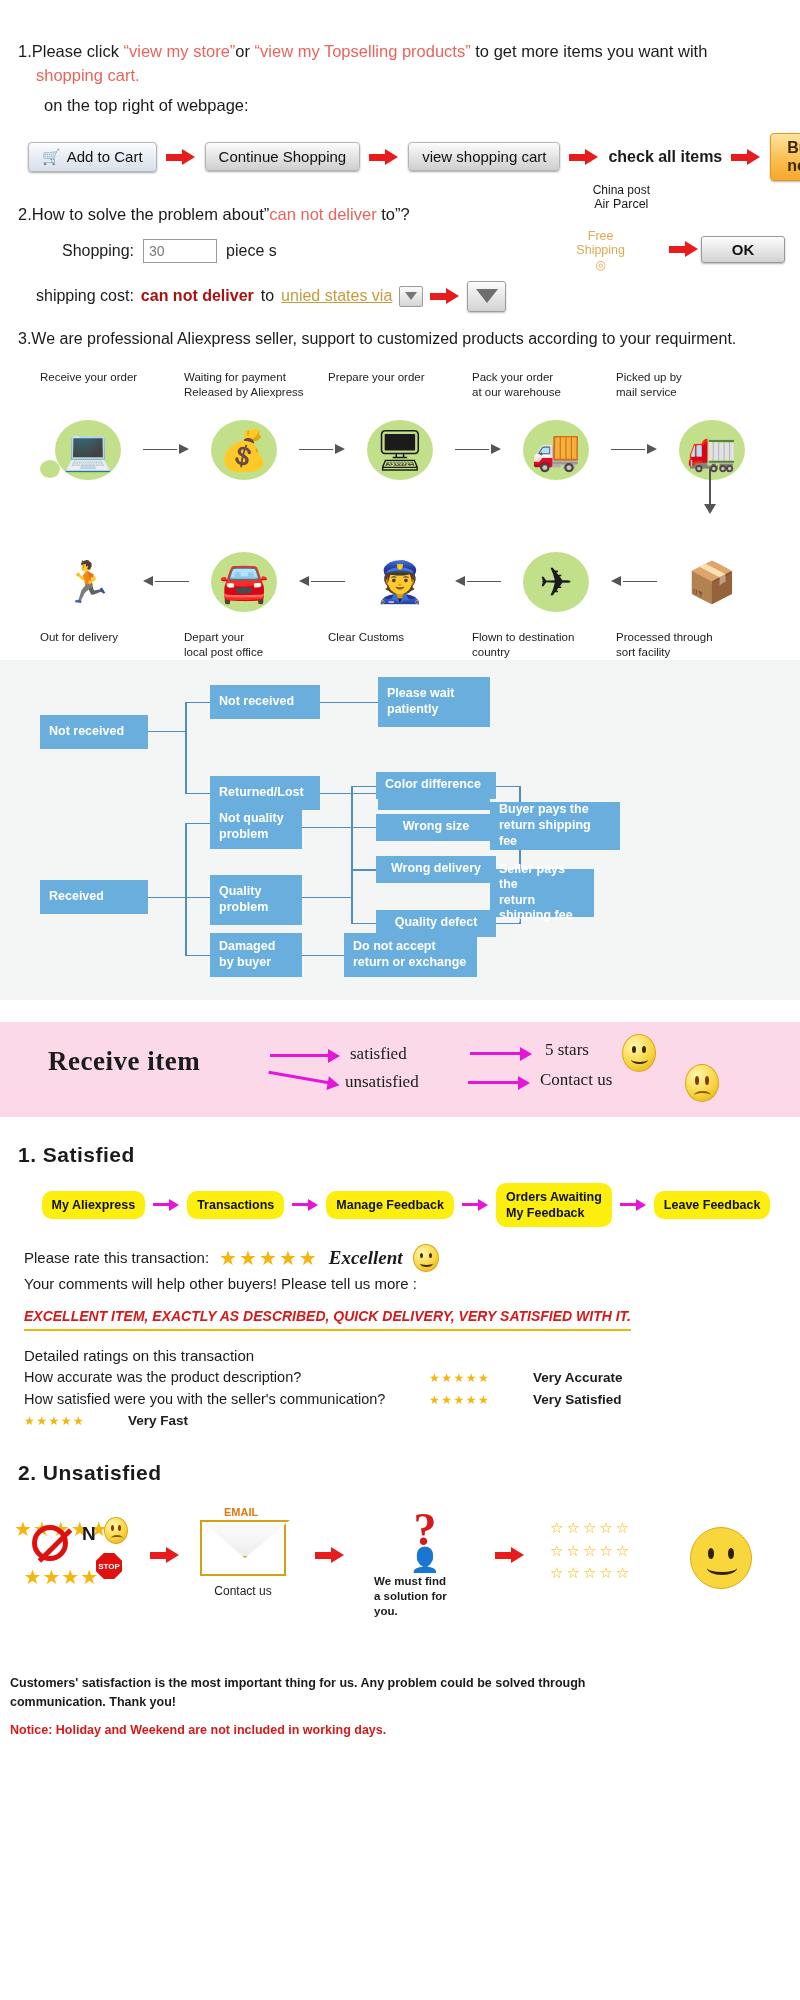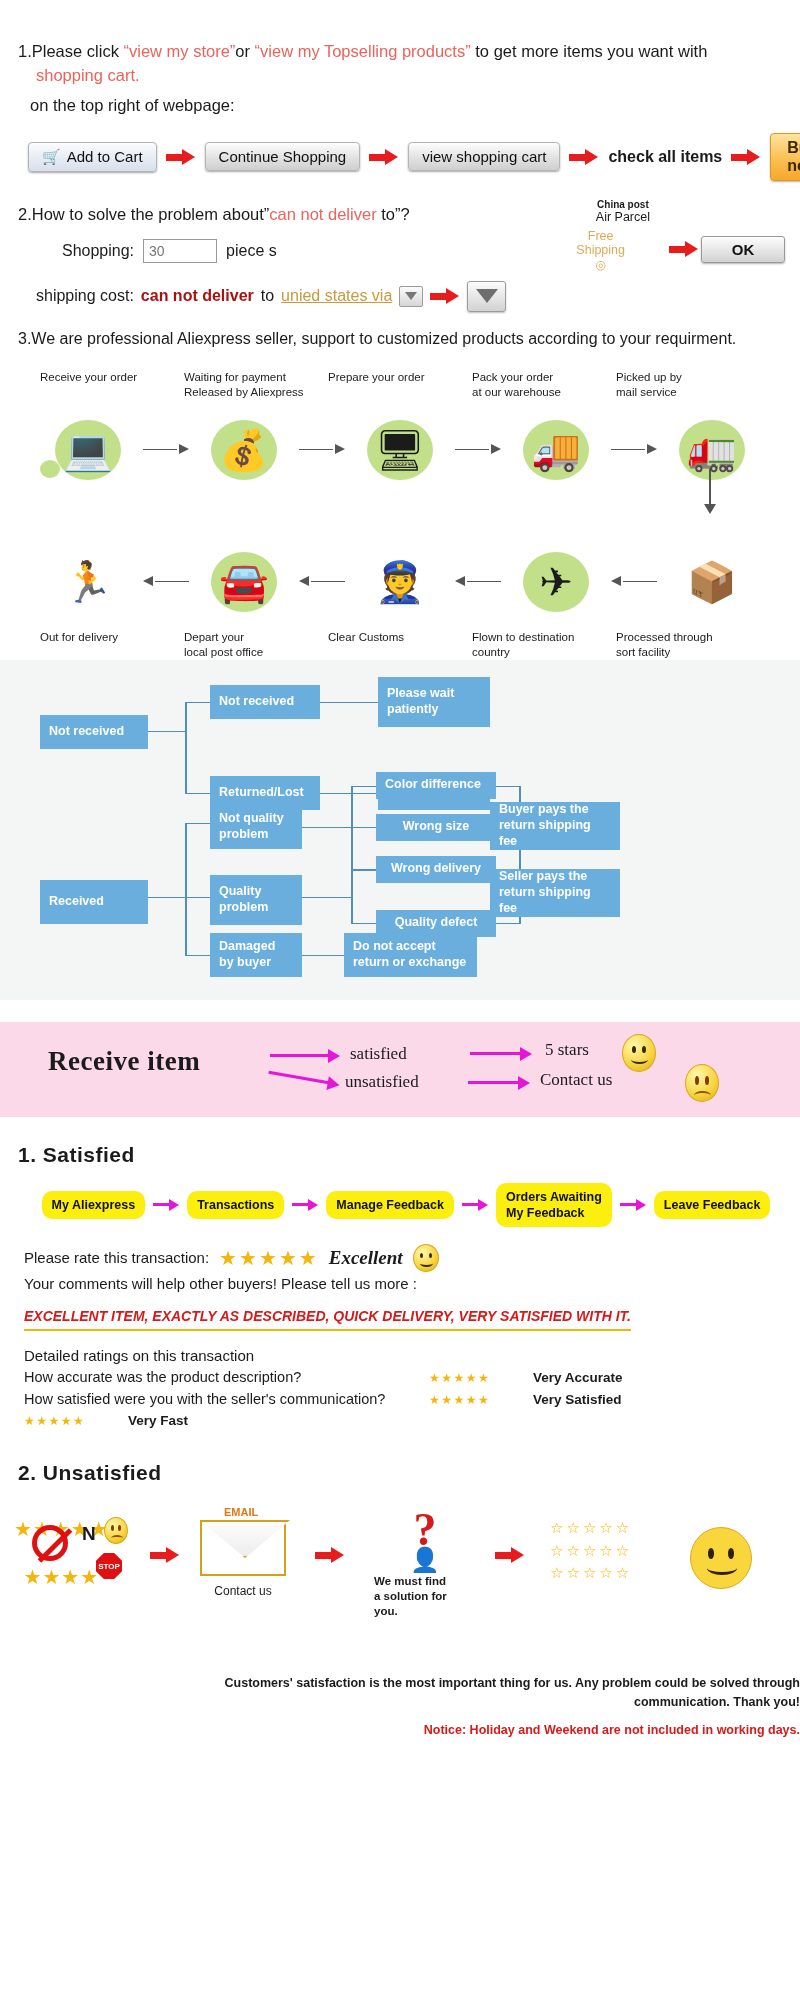--- a/index.html
+++ b/index.html
@@ -8,21 +8,21 @@
     width:800px; height:2000px; background:#fff;
     font-family:"Liberation Sans", sans-serif;
     color:#1b1b1b; overflow:hidden; position:relative;
   }
 
   
   .sec1 { padding:40px 18px 0 18px; }
   .line1 { font-size:16.5px; line-height:1.45; }
   .red { color:#e8645c; }
   .indent { margin-left:18px; }
-  .line-sub { font-size:16.5px; margin-top:8px; margin-left:12px; }
+  .line-sub { font-size:16.5px; margin-top:8px; margin-left:26px; }
 
   .btnrow { display:flex; align-items:center; gap:9px; margin-top:18px; margin-left:10px; }
   .gbtn {
     display:inline-flex; align-items:center; gap:6px;
     padding:5px 13px; font-size:15px; color:#111;
     border:1px solid #b5b5b5; border-radius:4px;
     background:linear-gradient(#fdfdfd,#e2e2e2 55%,#cfcfcf);
     box-shadow:0 1px 2px rgba(0,0,0,.35);
     white-space:nowrap;
   }
@@ -65,21 +65,21 @@
   }
   .ddbig i { width:0;height:0;border-left:11px solid transparent;border-right:11px solid transparent;border-top:14px solid #6e6e6e; }
   .okbtn {
     width:84px; height:27px; border:1px solid #9a9a9a; border-radius:3px;
     background:linear-gradient(#fdfdfd,#e3e3e3 60%,#d2d2d2);
     box-shadow:0 1px 2px rgba(0,0,0,.3);
     display:inline-flex; align-items:center; justify-content:center;
     font-size:15px; font-weight:bold; color:#111;
   }
   .chinapost { position:absolute; right:150px; top:2px; text-align:center; }
-  .chinapost .cp1 { font-size:10px; font-weight:bold;margin-top:16px; }
+  .chinapost .cp1 { font-size:12px; font-weight:normal; }
   .chinapost .cp2 { font-size:12.5px; }
   .freeship { position:absolute; right:175px; top:48px; text-align:center; color:#e0a952; font-size:12.5px; line-height:1.15; }
   .ok-wrap { position:absolute; right:15px; top:55px; display:flex; align-items:center; gap:2px; }
 
   
   .sec3 { padding:18px 18px 0 18px; font-size:16px; }
 
   
   .proc { position:relative; margin-top:22px; height:290px; }
   .plabels { display:flex; padding:0 40px; font-size:11.5px; line-height:1.3; color:#222; }
@@ -165,21 +165,21 @@
     clip-path:polygon(0 0,100% 0,50% 100%);}
   .qmark{font-size:46px;color:#d61a1a;font-weight:bold;font-family:"Liberation Serif",serif;}
   .bigsmiley{width:62px;height:62px;border-radius:50%;
     background:radial-gradient(circle at 35% 28%, #fffbc0, #f8d63c 60%, #ddа000 100%);
     background-color:#f8d63c;border:1px solid #dfa91b;position:relative;}
   .bigsmiley .be{position:absolute;width:6px;height:11px;background:#2e2000;border-radius:50%;top:20px;}
   .bigsmiley .be1{left:17px;} .bigsmiley .be2{right:17px;}
   .bigsmiley .bm{position:absolute;left:16px;top:33px;width:30px;height:14px;border-bottom:3px solid #2e2000;border-radius:0 0 50% 50%;}
   .starcol{color:#f7b500;font-size:15px;letter-spacing:3px;line-height:1.5;}
 
-  .footnote{font-size:12.5px;font-weight:bold;line-height:1.55;margin:4px 0 0 10px;text-align:right;}
+  .footnote{font-size:12.5px;font-weight:bold;line-height:1.55;margin:4px 0 0 10px;}
   .footnote .nt{color:#d61a1a;}
 </style>
 </head>
 <body>
 
 <div class="sec1">
   <div class="line1">
     <span>1.</span><span>Please click </span><span class="red">“view my store”</span><span>or </span><span class="red">“view my Topselling products”</span><span> to get more items you want with</span>
     <div class="red indent">shopping cart.</div>
   </div>
@@ -341,21 +341,21 @@
 
   <div class="bx" style="left:210px; top:25px; width:110px; height:34px;">Not received</div>
   <div class="ln lnh" style="left:320px; top:42px; width:58px;"></div>
   <div class="bx" style="left:378px; top:17px; width:112px; height:50px; white-space:pre-line;">Please wait
 patiently</div>
 
   <div class="bx" style="left:210px; top:116px; width:110px; height:34px;">Returned/Lost</div>
   <div class="ln lnh" style="left:320px; top:133px; width:58px;"></div>
   <div class="bx" style="left:378px; top:116px; width:112px; height:34px;">Resend/Refund</div>
 
-  <div class="bx" style="left:40px; top:220px; width:108px; height:44px;">Received</div>
+  <div class="bx" style="left:40px; top:220px; width:108px; height:34px;">Received</div>
   <div class="ln lnh" style="left:148px; top:237px; width:38px;"></div>
   <div class="ln lnv" style="left:185px; top:163px; height:133px;"></div>
   <div class="ln lnh" style="left:185px; top:163px; width:25px;"></div>
   <div class="ln lnh" style="left:185px; top:237px; width:25px;"></div>
   <div class="ln lnh" style="left:185px; top:295px; width:25px;"></div>
 
   <div class="bx" style="left:210px; top:145px; width:92px; height:44px; white-space:pre-line;">Not quality
 problem</div>
   <div class="ln lnh" style="left:302px; top:167px; width:50px;"></div>
   <div class="ln lnv" style="left:351px; top:126px; height:84px;"></div>
@@ -378,21 +378,21 @@
   <div class="ln lnh" style="left:302px; top:237px; width:50px;"></div>
   <div class="ln lnv" style="left:351px; top:210px; height:54px;"></div>
   <div class="ln lnh" style="left:351px; top:210px; width:25px;"></div>
   <div class="ln lnh" style="left:351px; top:263px; width:25px;"></div>
 
   <div class="bx" style="left:376px; top:196px; width:120px; height:27px; justify-content:center;">Wrong delivery</div>
   <div class="bx" style="left:376px; top:250px; width:120px; height:27px; justify-content:center;">Quality defect</div>
   <div class="ln lnh" style="left:496px; top:210px; width:24px;"></div>
   <div class="ln lnh" style="left:496px; top:263px; width:24px;"></div>
   <div class="ln lnv" style="left:519px; top:210px; height:54px;"></div>
-  <div class="bx" style="left:490px; top:209px; width:130px; height:48px; white-space:pre-line;">Seller pays the
+  <div class="bx" style="left:490px; top:209px; width:104px; height:48px; white-space:pre-line;">Seller pays the
 return shipping fee</div>
 
   <div class="bx" style="left:210px; top:273px; width:92px; height:44px; white-space:pre-line;">Damaged
 by buyer</div>
   <div class="ln lnh" style="left:302px; top:295px; width:42px;"></div>
   <div class="bx" style="left:344px; top:273px; width:133px; height:44px; white-space:pre-line;">Do not accept
 return or exchange</div>
 </div>
 
 <div class="pink">

